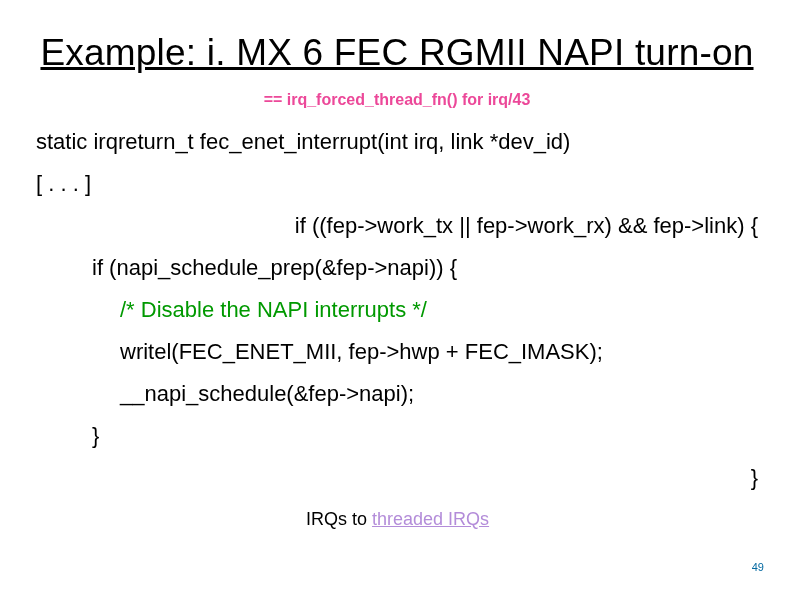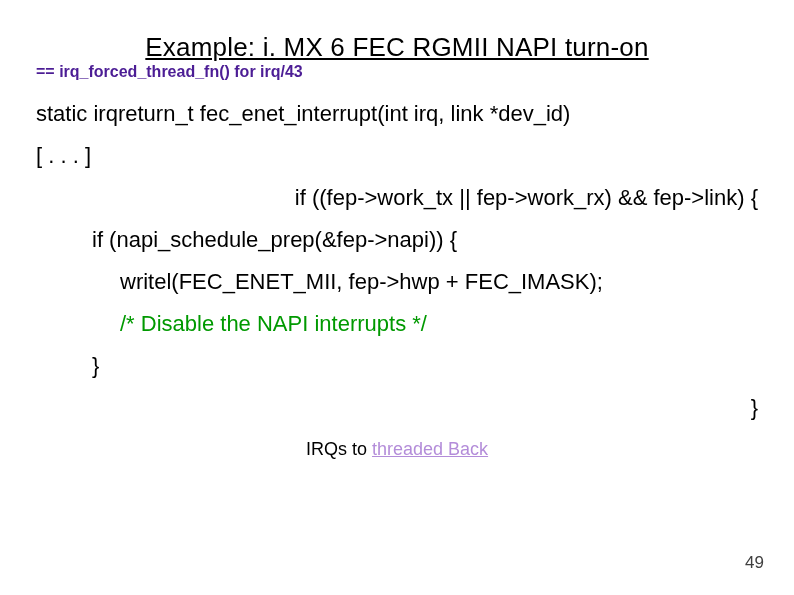--- a/index.html
+++ b/index.html
@@ -11,32 +11,32 @@
     position: relative;
     color: #000000;
   }
   .slide {
     width: 100%;
     height: 100%;
     padding: 32px 36px 20px 36px;
     position: relative;
   }
   .title {
-    font-size: 26px;
+    font-size: 37px;
     text-align: center;
     text-decoration: underline;
     font-weight: normal;
-    margin-bottom: 0;
+    margin-bottom: 17px;
     letter-spacing: 0.2px;
   }
   .subtitle {
     font-size: 16px;
-    text-align: left;
+    text-align: center;
     font-weight: bold;
-    color: #4c1d95;
+    color: #ec4899;
     margin-bottom: 22px;
   }
   .code-block {
     font-size: 22px;
     line-height: 1.0;
   }
   .code-line {
     margin-bottom: 20px;
   }
   .indent1 { padding-left: 28px; text-align: right; }
@@ -49,43 +49,44 @@
     margin-top: 6px;
   }
   .link {
     color: #b38cd9;
     text-decoration: underline;
   }
   .page-number {
     position: absolute;
     bottom: 22px;
     right: 30px;
-    font-size: 17px;
-    color: #404040;
+    font-size: 11px;
+    color: #0369a1;
   }
 </style>
 </head>
 <body>
 
 <div class="slide">
 
   <div class="title">Example: i. MX 6 FEC RGMII NAPI turn-on</div>
 
   <div class="subtitle">== irq_forced_thread_fn() for irq/43</div>
 
   <div class="code-block">
     <div class="code-line">static irqreturn_t fec_enet_interrupt(int irq, link *dev_id)</div>
     <div class="code-line">[ . . . ]</div>
     <div class="code-line indent1">if ((fep-&gt;work_tx || fep-&gt;work_rx) &amp;&amp; fep-&gt;link) {</div>
     <div class="code-line indent2">if (napi_schedule_prep(&amp;fep-&gt;napi)) {</div>
+    <div class="code-line indent3 comment">/* Disable the NAPI interrupts */</div>
     <div class="code-line indent3">writel(FEC_ENET_MII, fep-&gt;hwp + FEC_IMASK);</div>
-    <div class="code-line indent3 comment">/* Disable the NAPI interrupts */</div>
+    <div class="code-line indent3">__napi_schedule(&amp;fep-&gt;napi);</div>
     <div class="code-line indent2">}</div>
     <div class="code-line indent1">}</div>
   </div>
 
   <div class="back-link-row">
-    <span>IRQs to </span><span class="link">threaded Back</span>
+    <span>IRQs to </span><span class="link">threaded IRQs</span>
   </div>
 
   <div class="page-number">49</div>
 
 </div>
 
 </body></html>

